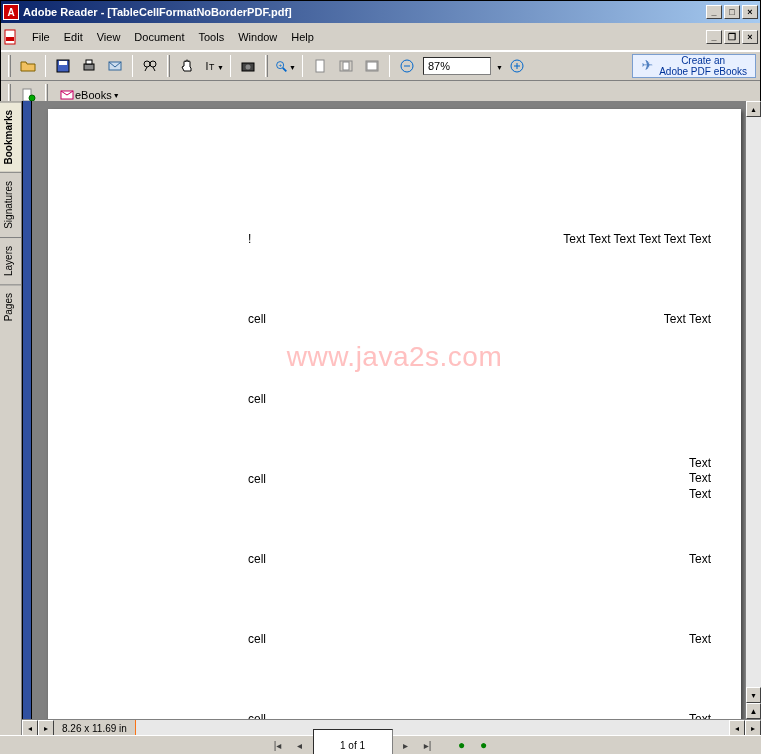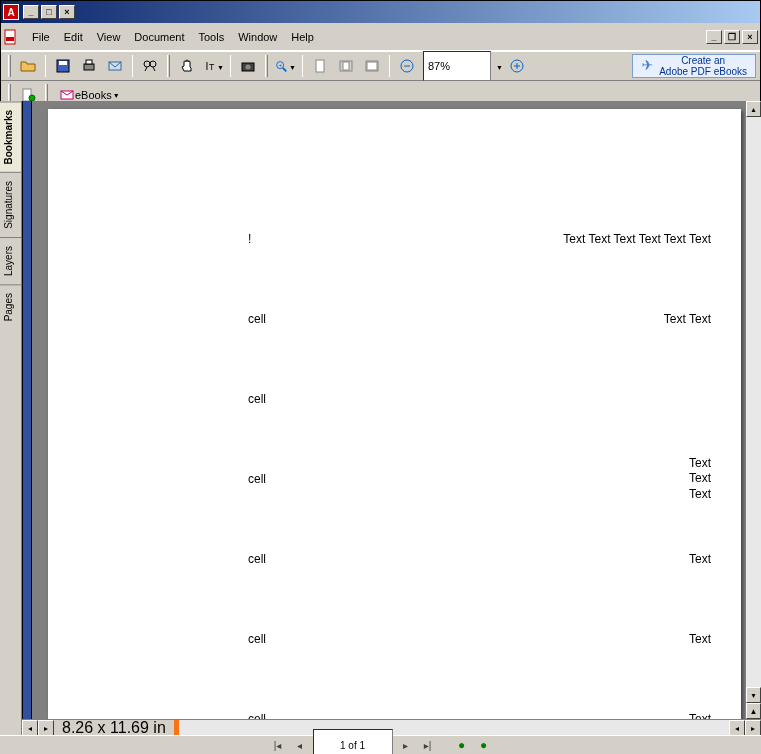--- a/index.html
+++ b/index.html
@@ -18,21 +18,21 @@
 .menubar .menu-item { padding: 2px 7px; cursor: default; }
 .menubar .doc-winbtns { margin-left: auto; display: flex; gap: 2px; }
 .menubar .doc-winbtns .winbtn { width: 16px; height: 14px; background: #d4d0c8; border: 1px solid #fff; border-right-color: #404040; border-bottom-color: #404040; display: flex; align-items: center; justify-content: center; color: #000; font-size: 9px; font-weight: bold; }
 
 
 .toolbar-row { height: 30px; background: #d4d0c8; display: flex; align-items: center; padding: 0 4px; gap: 2px; border-top: 1px solid #fff; border-bottom: 1px solid #808080; }
 .grip { width: 3px; height: 22px; border-left: 1px solid #fff; border-right: 1px solid #808080; margin: 0 3px; }
 .tbtn { width: 24px; height: 24px; display: flex; align-items: center; justify-content: center; border: 1px solid transparent; }
 .sep { width: 1px; height: 22px; background: #808080; margin: 0 3px; border-right: 1px solid #fff; }
 .dropdown-arrow { font-size: 7px; position: relative; top: 1px; margin-left: 1px; color: #000; }
-.zoom-field { width: 68px; height: 30px; background: #fff; border: 1px inset #808080; font-size: 11px; padding: 0 4px; display: flex; align-items: center; margin: 0 2px; }
+.zoom-field { width: 68px; height: 18px; background: #fff; border: 1px inset #808080; font-size: 11px; padding: 0 4px; display: flex; align-items: center; margin: 0 2px; }
 .ad-box { margin-left: auto; background: #e8f0ff; border: 1px solid #7a9ed0; height: 24px; padding: 0 8px; display: flex; align-items: center; gap: 6px; font-size: 10px; color: #003399; text-align: center; line-height: 1.1; }
 .ad-box .ad-icon { color: #5080c0; font-size: 14px; }
 .toolbar-row2 { height: 28px; background: #d4d0c8; display: flex; align-items: center; padding: 0 4px; gap: 2px; border-bottom: 1px solid #808080; }
 .ebooks-btn { height: 22px; padding: 0 6px; display: flex; align-items: center; font-size: 11px; }
 
 
 .content { position: absolute; top: 101px; bottom: 19px; left: 0; right: 0; background: #808080; display: flex; }
 .side-tabs { width: 22px; background: #d4d0c8; display: flex; flex-direction: column; border-right: 1px solid #808080; }
 .side-tab { writing-mode: vertical-rl; transform: rotate(180deg); font-size: 10px; padding: 8px 3px; border-bottom: 1px solid #808080; background: #d4d0c8; text-align: center; cursor: default; }
 .side-tab.active { background: #ece9d8; font-weight: bold; }
@@ -44,36 +44,39 @@
 .doc-table .c1 { width: 140px; }
 .doc-table .c2 { flex: 1; text-align: right; }
 .doc-table .c2.multi { line-height: 1.3; }
 .vscroll { width: 16px; background: #d4d0c8; display: flex; flex-direction: column; border-left: 1px solid #808080; }
 .scroll-btn { height: 16px; background: #d4d0c8; border: 1px solid #fff; border-right-color: #404040; border-bottom-color: #404040; display: flex; align-items: center; justify-content: center; font-size: 8px; }
 .scroll-track { flex: 1; background: #e8e8e8; }
 
 
 .hscroll-row { position: absolute; bottom: 19px; left: 22px; right: 0; height: 16px; background: #d4d0c8; display: flex; border-top: 1px solid #808080; }
 .hscroll-row .scroll-btn { width: 16px; height: 16px; }
-.dim-label { font-size: 16px; padding: 8px 8px; display: flex; align-items: center; border-right: 5px solid #f97316; }
+.dim-label { font-size: 10px; padding: 8px 8px; display: flex; align-items: center; border-right: 1px solid #f97316; }
 .hscroll-track { flex: 1; background: #e8e8e8; }
 
 .statusbar { position: absolute; bottom: 0; left: 0; right: 0; height: 19px; background: #d4d0c8; display: flex; align-items: center; justify-content: center; gap: 4px; font-size: 11px; border-top: 1px solid #fff; }
 .statusbar .navbtn { width: 18px; height: 16px; display: flex; align-items: center; justify-content: center; font-size: 10px; border: 1px solid transparent; color: #404040; }
 .statusbar .navbtn.green { color: #008000; font-size: 12px; }
 .statusbar .page-field { width: 80px; height: 32px; background: #fff; border: 1px inset #808080; text-align: center; font-size: 10px; display: flex; align-items: center; justify-content: center; }
 
 
 svg { width: 16px; height: 16px; }
 </style>
 </head>
 <body>
 
 <div class="titlebar">
   <span class="icon">A</span>
+  <span class="title">
+    <span>Adobe Reader</span> - <span>[TableCellFormatNoBorderPDF.pdf]</span>
+  </span>
   <div class="winbtns">
     <div class="winbtn">_</div>
     <div class="winbtn">□</div>
     <div class="winbtn">×</div>
   </div>
 </div>
 
 <div class="menubar">
   <span class="app-icon">
     <svg viewBox="0 0 16 16">
@@ -223,20 +226,21 @@
 <div class="content">
   <div class="side-tabs">
     <div class="side-tab active">Bookmarks</div>
     <div class="side-tab">Signatures</div>
     <div class="side-tab">Layers</div>
     <div class="side-tab">Pages</div>
   </div>
   <div class="navstrip"></div>
   <div class="doc-area">
     <div class="page">
+      <div class="watermark">www.java2s.com</div>
       <div class="doc-table">
         <div class="row">
             <div class="c1">!</div>
             <div class="c2">Text Text Text Text Text Text</div>
           </div>
         <div class="row">
             <div class="c1">cell</div>
             <div class="c2">Text Text</div>
           </div>
         <div class="row">

